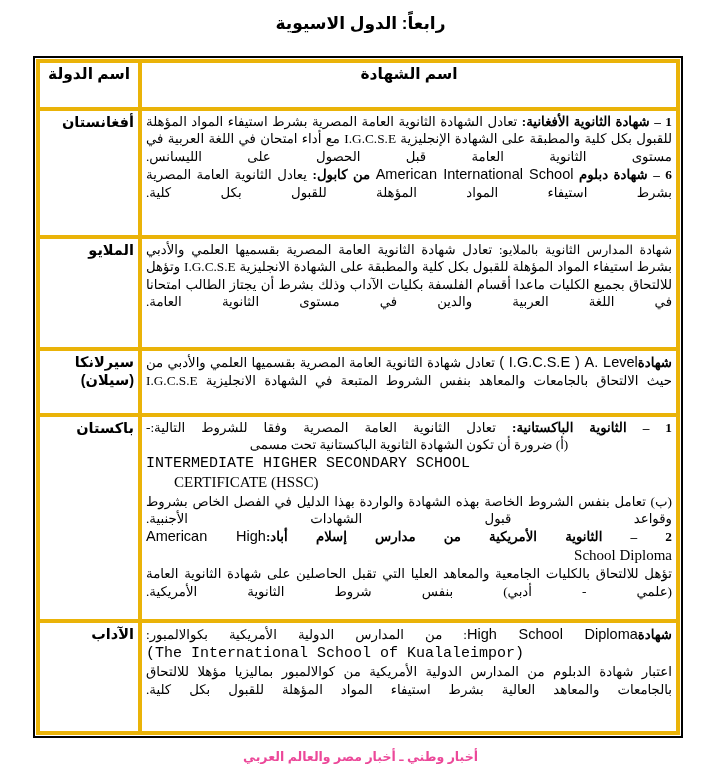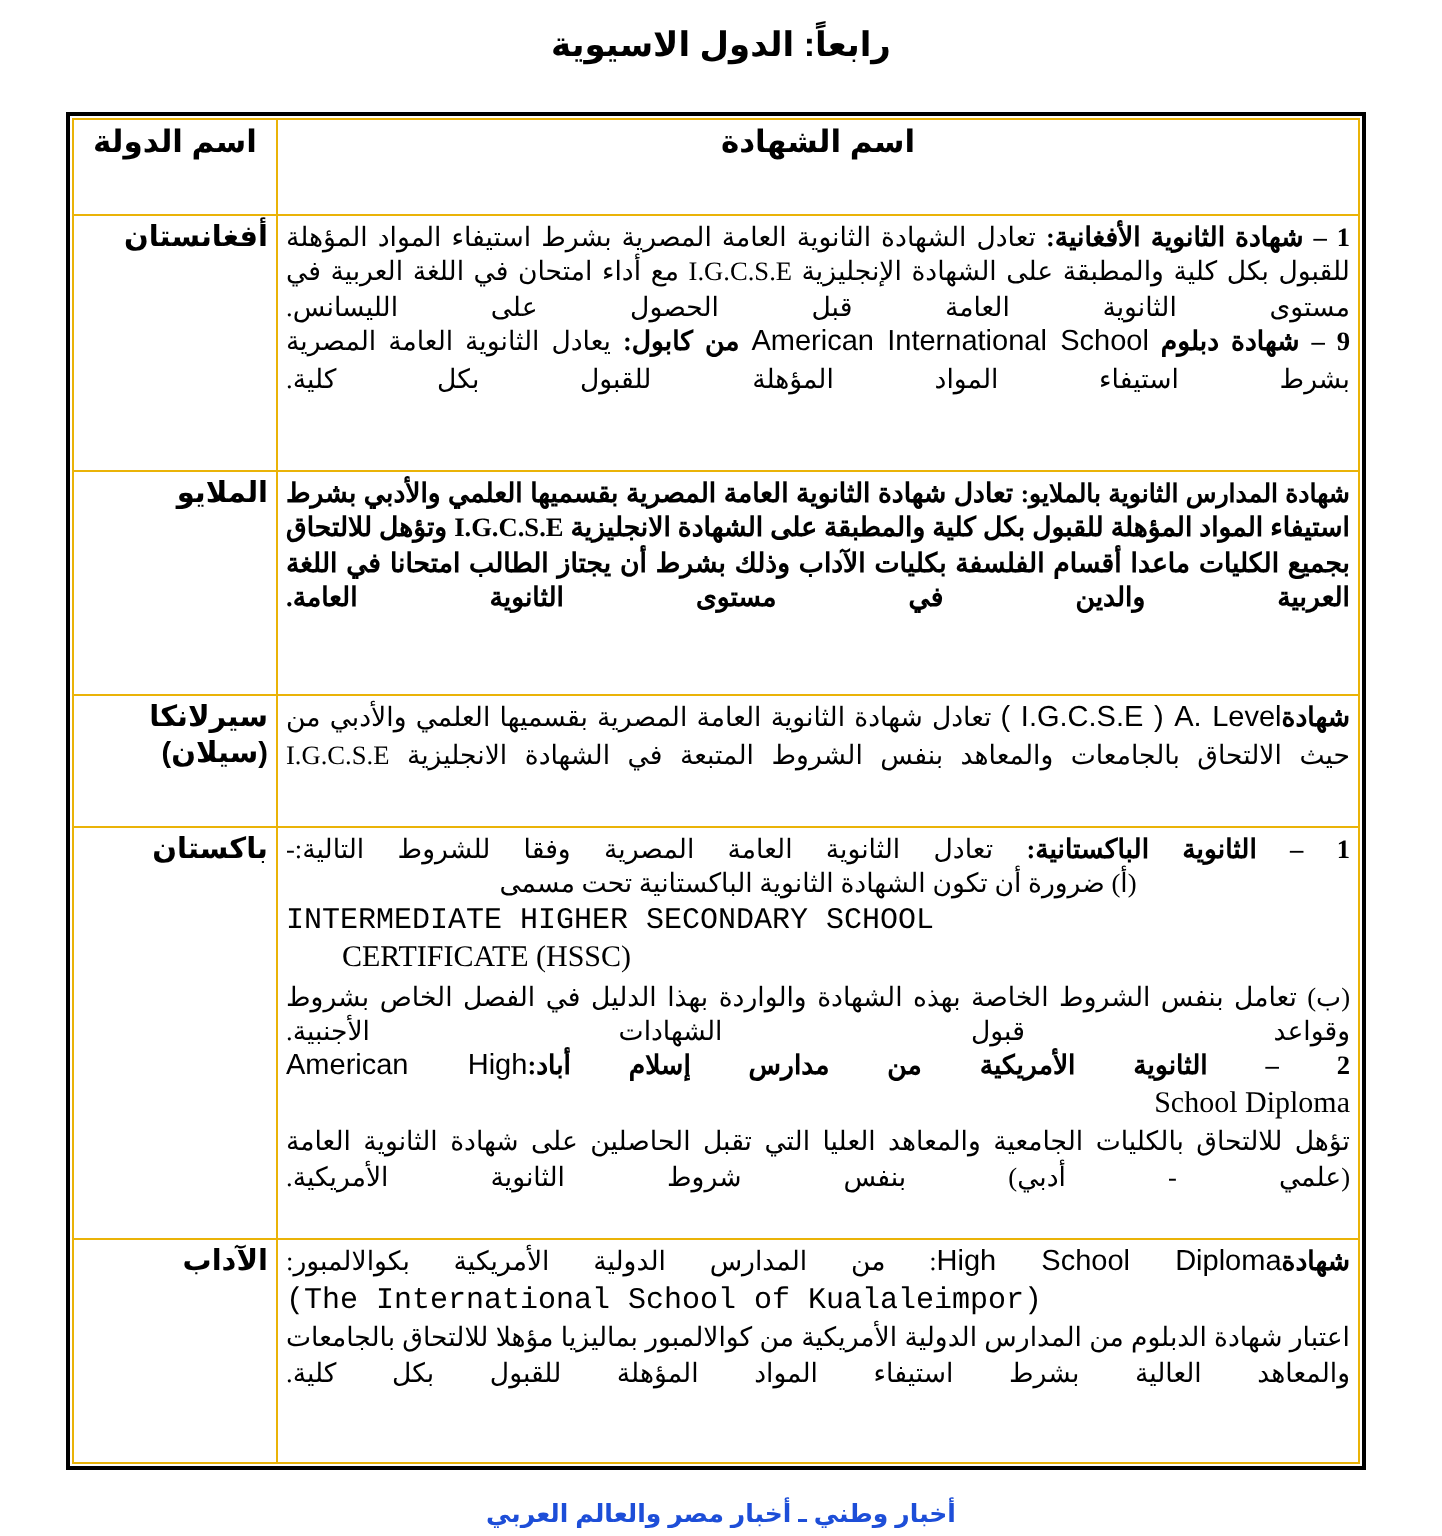--- a/index.html
+++ b/index.html
@@ -48,21 +48,21 @@
     padding: 1px;
   }
   table.cert-table {
     width: 100%;
     border-collapse: collapse;
     table-layout: fixed;
     direction: rtl;
     background: #fff;
   }
   table.cert-table td, table.cert-table th {
-    border: 1px solid #eab308;
+    border: 4px solid #eab308;
     vertical-align: top;
     padding: 2px 4px 2px 4px;
     box-sizing: border-box;
   }
   col.col-country { width: 102px; }
   col.col-cert { width: auto; }
 
   
   .hdr-cell {
     text-align: center;
@@ -127,37 +127,37 @@
   .lat {
     font-family: Liberation Sans, sans-serif;
     font-size: 14.5px;
     direction: ltr;
     unicode-bidi: embed;
   }
   .smallline { font-size: 12.6px; }
 
   
   tr.r-afghan td.cert-cell { height: 128px; }
-  tr.r-malayo td.cert-cell { height: 112px; font-weight: bold; }
+  tr.r-malayo td.cert-cell { height: 112px; }
   tr.r-srilanka td.cert-cell { height: 66px; }
   tr.r-pakistan td.cert-cell { height: 206px; }
   tr.r-malaysia td.cert-cell { height: 112px; }
 
   
   .footer-note {
     position: absolute;
     left: 0;
     right: 0;
     bottom: 4px;
     text-align: center;
     font-size: 12.5px;
     font-weight: bold;
     font-family: "Liberation Sans", "DejaVu Sans", sans-serif;
     direction: rtl;
-    color: #1d4ed8;
+    color: #ec4899;
     pointer-events: none;
   }
 </style>
 </head>
 <body>
 
 <div class="page">
 
   <div class="doc-title">رابعاً: الدول الاسيوية</div>
 
@@ -173,21 +173,21 @@
           <th class="hdr-cell">اسم الشهادة</th>
           <th class="hdr-cell">اسم الدولة</th>
         </tr>
       </thead>
 
       <tbody>
 
         <tr class="r-afghan">
           <td class="cert-cell">
             <p class="just"><span class="b">1 – شهادة الثانوية الأفغانية:</span><span> تعادل الشهادة الثانوية العامة المصرية بشرط استيفاء المواد المؤهلة للقبول بكل كلية والمطبقة على الشهادة الإنجليزية I.G.C.S.E مع أداء امتحان في اللغة العربية في مستوى الثانوية العامة قبل الحصول على الليسانس.</span></p>
-            <p class="just"><span class="b">9 – شهادة دبلوم </span><span class="lat">American International School</span><span class="b"> من كابول:</span><span> يعادل الثانوية العامة المصرية بشرط استيفاء المواد المؤهلة للقبول بكل كلية.</span></p>
+            <p class="just"><span class="b">6 – شهادة دبلوم </span><span class="lat">American International School</span><span class="b"> من كابول:</span><span> يعادل الثانوية العامة المصرية بشرط استيفاء المواد المؤهلة للقبول بكل كلية.</span></p>
           </td>
           <td class="country-cell">أفغانستان</td>
         </tr>
 
         <tr class="r-malayo">
           <td class="cert-cell">
             <p class="just"><span class="smallline">شهادة المدارس الثانوية بالملايو:</span><span> تعادل شهادة الثانوية العامة المصرية بقسميها العلمي والأدبي بشرط استيفاء المواد المؤهلة للقبول بكل كلية والمطبقة على الشهادة الانجليزية I.G.C.S.E وتؤهل للالتحاق بجميع الكليات ماعدا أقسام الفلسفة بكليات الآداب وذلك بشرط أن يجتاز الطالب امتحانا في اللغة العربية والدين في مستوى الثانوية العامة.</span></p>
           </td>
           <td class="country-cell">الملايو</td>
         </tr>

